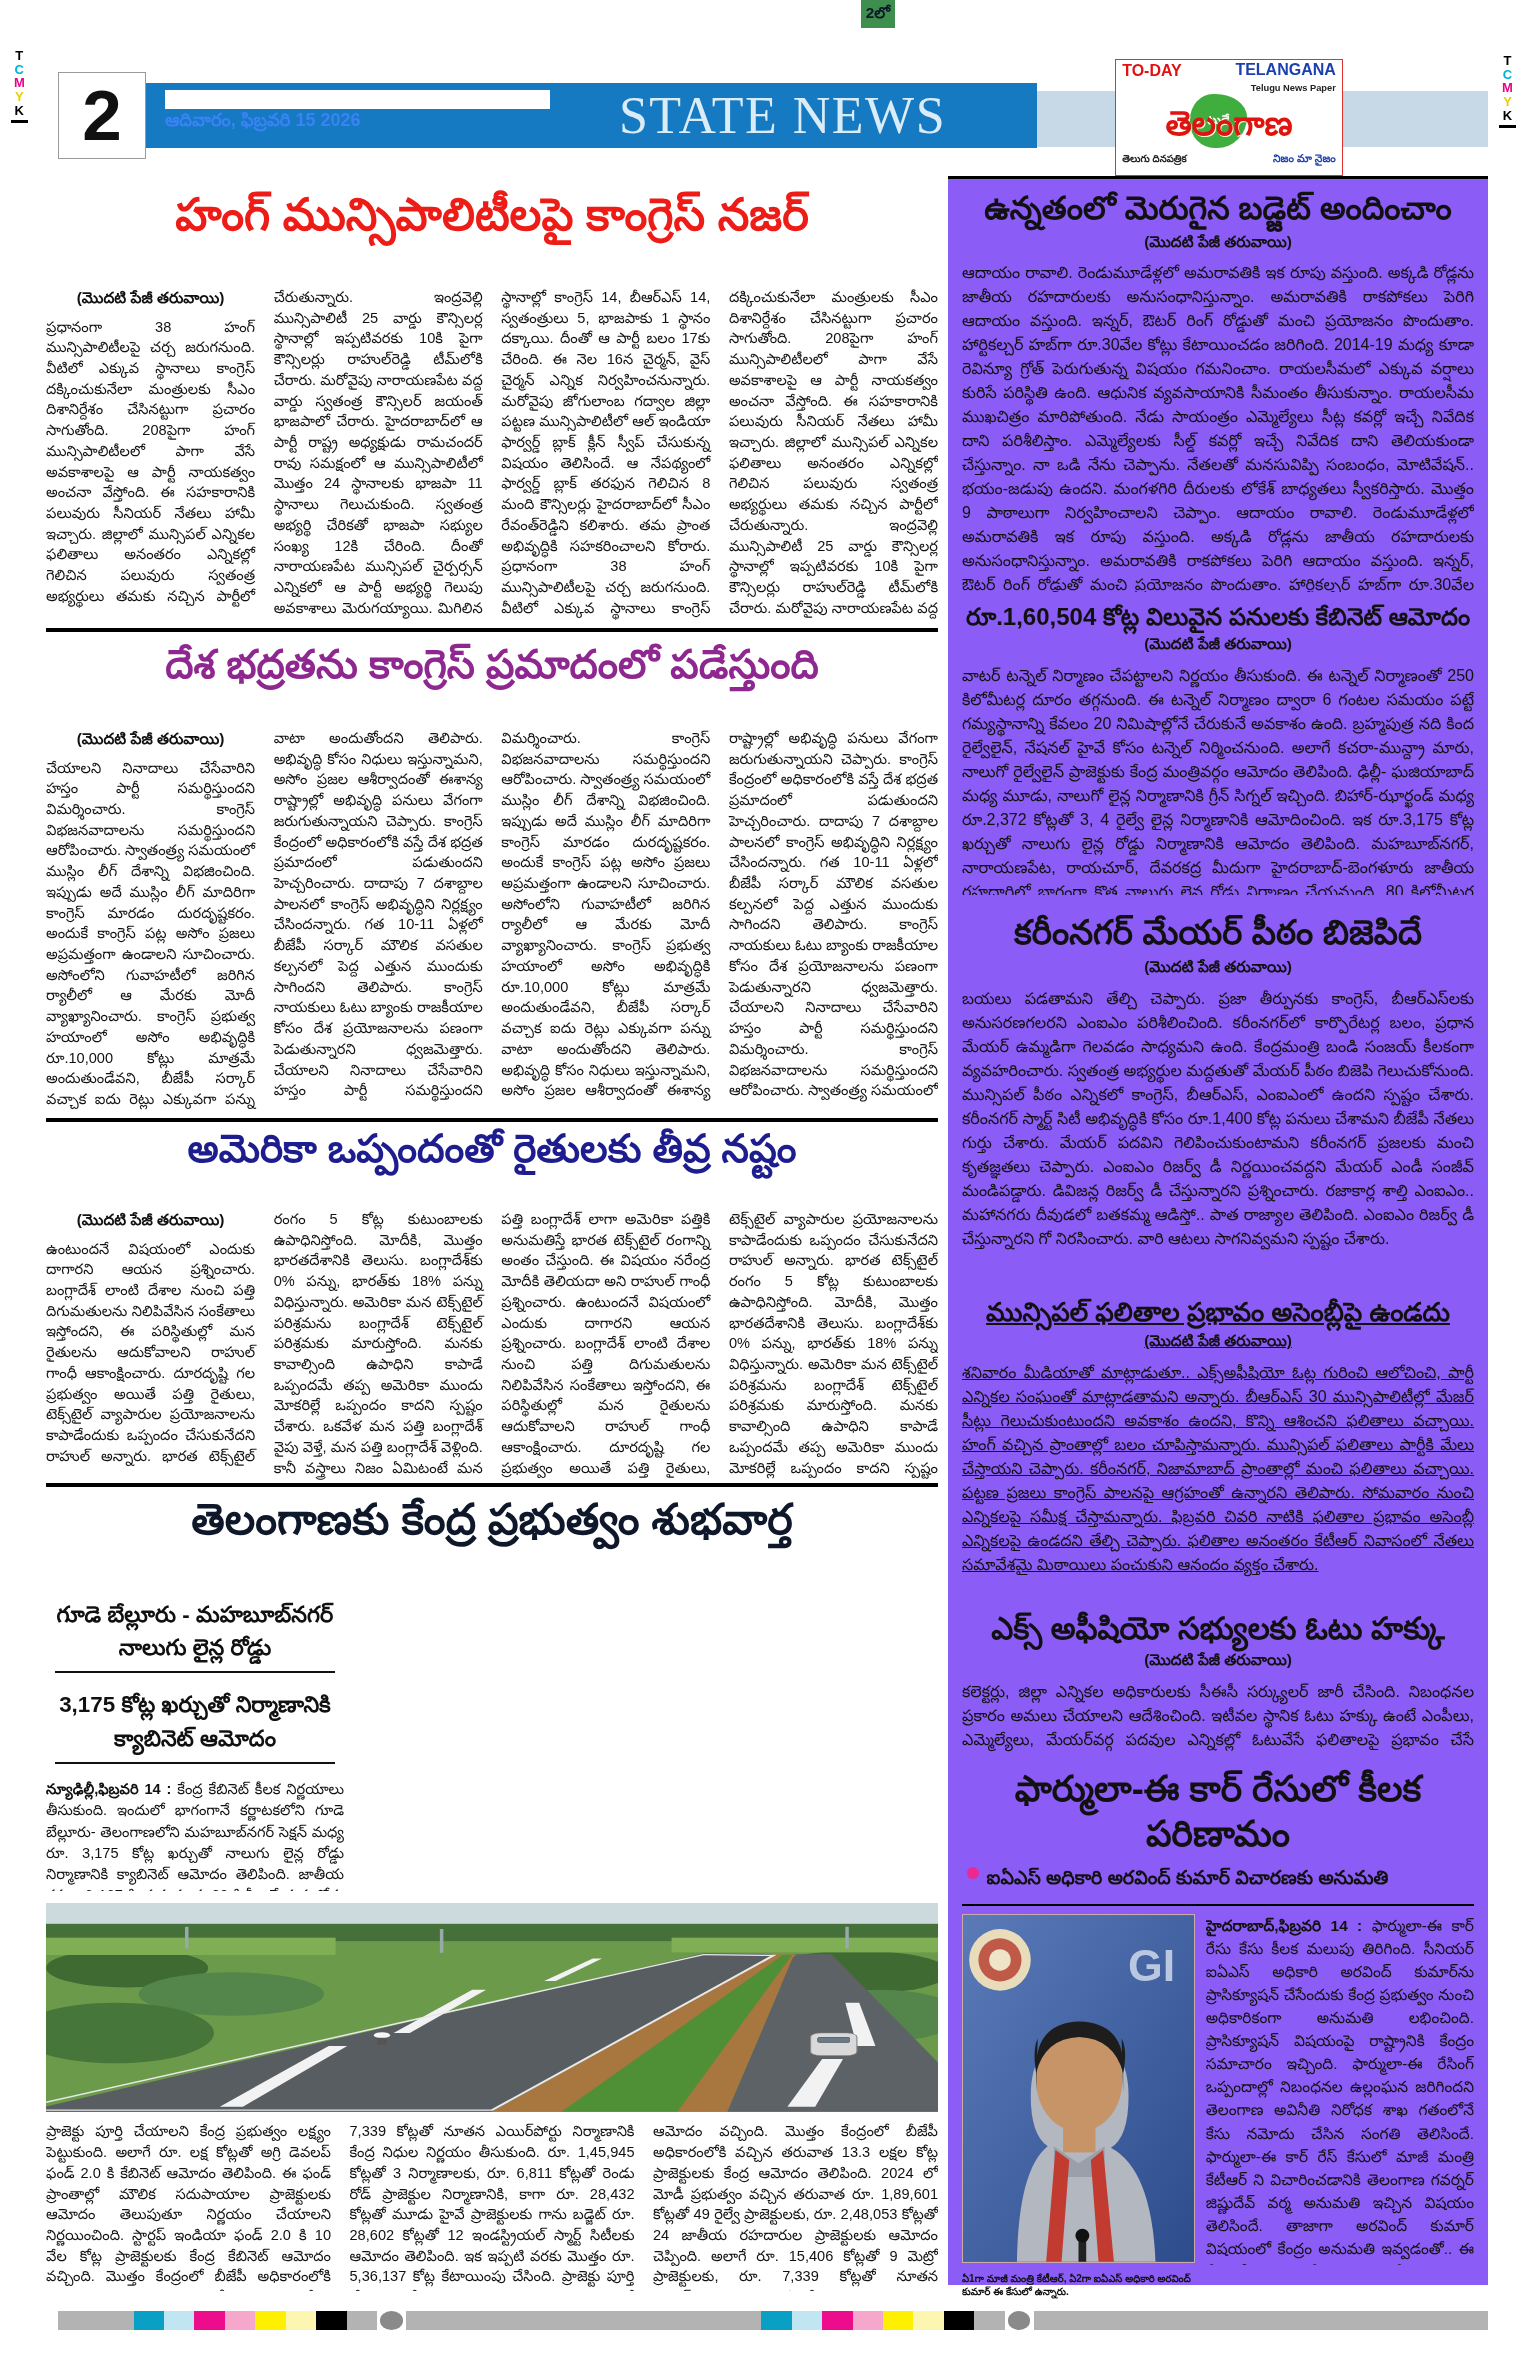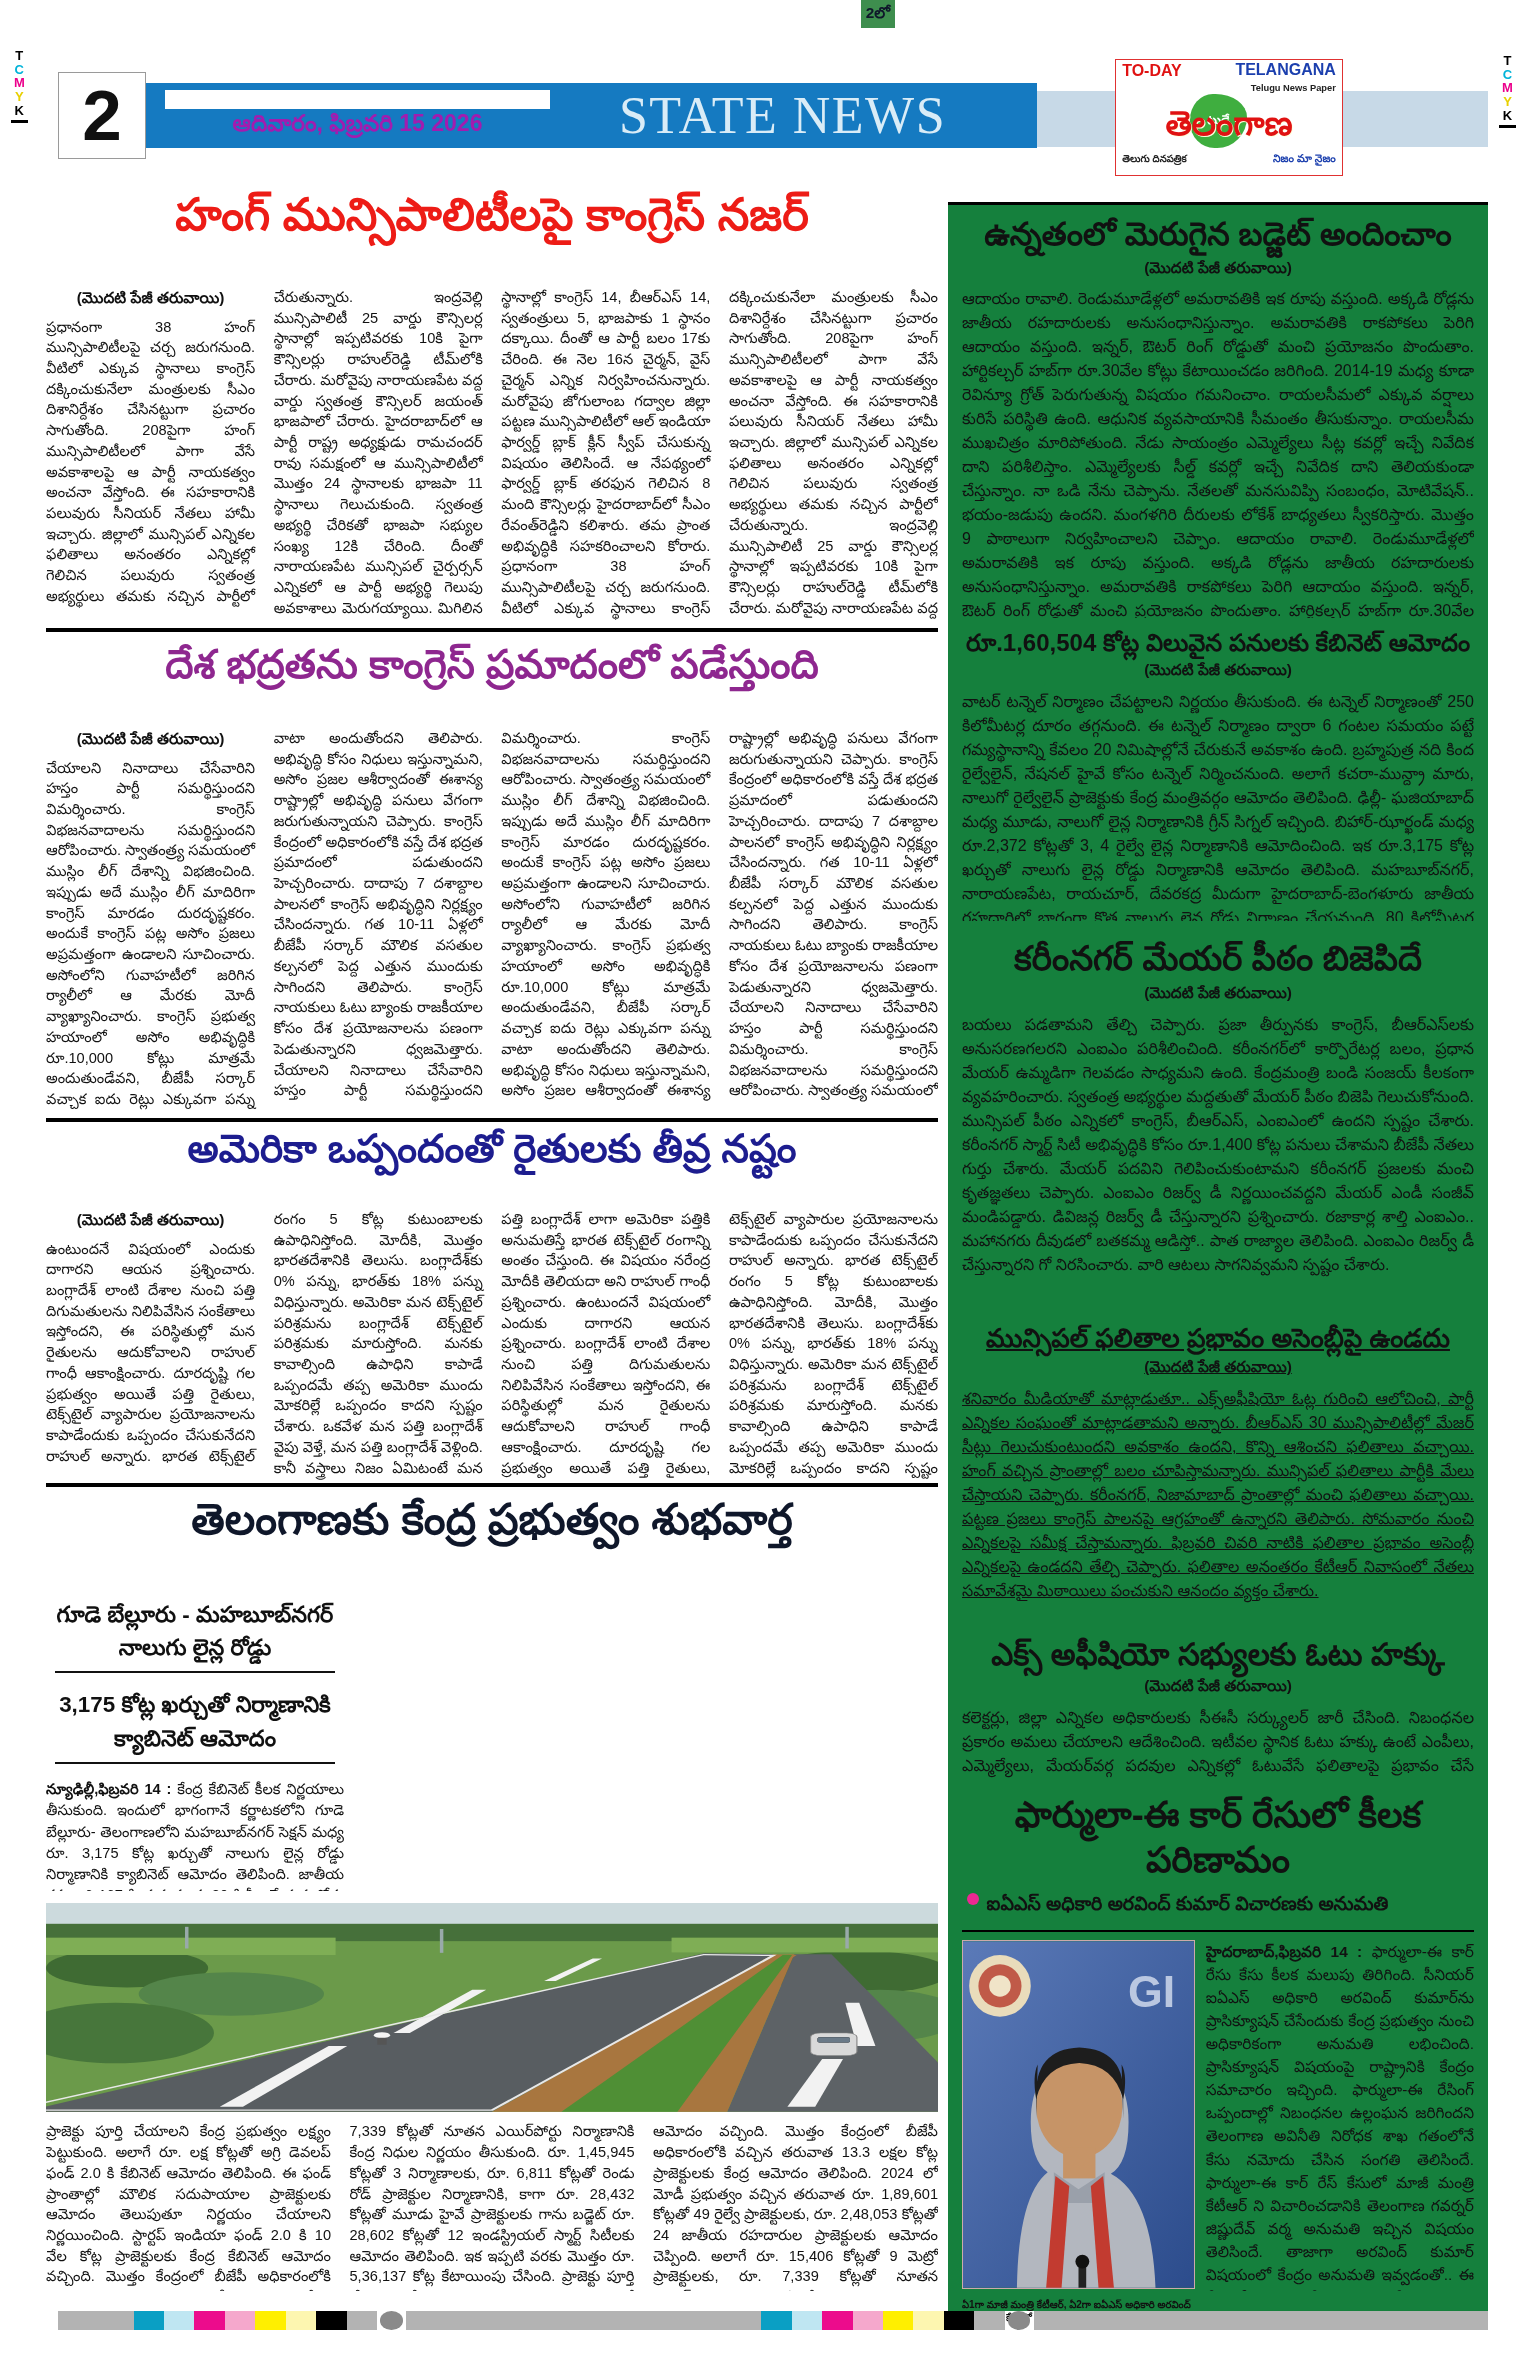--- a/index.html
+++ b/index.html
@@ -14,22 +14,22 @@
   .regmark span:nth-child(2){color:#00b3d9;}
   .regmark span:nth-child(3){color:#ec008c;}
   .regmark span:nth-child(4){color:#e8d000;}
   .regmark span:nth-child(5){color:#000;}
   .regmark .tick{width:17px;height:2.3px;background:#000;margin-top:3.1px;}
   
   .num-box{position:absolute;left:58px;top:72px;width:86px;height:85px;background:#fff;border:1.5px solid #9a9a9a;
            display:flex;align-items:center;justify-content:center;font-size:71px;font-weight:bold;z-index:3;}
   .bar-blue{position:absolute;left:144px;top:83px;width:893px;height:65px;background:#157ac1;z-index:1;}
   .bar-white-strip{position:absolute;left:165px;top:90px;width:385px;height:19px;background:#ffffff;z-index:2;}
-  .bar-date{position:absolute;left:165px;top:110px;width:385px;text-align:center;color:#a21caf;
-            font-size:23px;font-weight:bold;z-index:2;}
+  .bar-date{position:absolute;left:165px;top:110px;width:385px;text-align:left;color:#3b82f6;
+            font-size:18px;font-weight:bold;z-index:2;}
   .statenews{position:absolute;left:532px;top:83px;width:501px;height:65px;line-height:65px;text-align:center;
              font-family:"Liberation Serif","DejaVu Serif",serif;font-size:52px;color:#d9ecf7;letter-spacing:1.5px;z-index:2;}
   .bar-light{position:absolute;left:1037px;top:91px;width:451px;height:56px;background:#c7d9e7;z-index:1;}
   .logo{position:absolute;left:1115px;top:59px;width:228px;height:117px;background:#fff;border:1.5px solid #e03131;
         z-index:4;box-sizing:border-box;padding:2.3px 6.2px;}
   .logo-row1{display:flex;justify-content:space-between;align-items:flex-start;}
   .logo-today{color:#e01212;font-weight:900;font-size:16px;}
   .logo-tg{color:#1b3fae;font-weight:900;font-size:16px;text-align:right;line-height:1;}
   .logo-sub{color:#222;font-weight:bold;font-size:9.3px;text-align:right;}
   .logo-mid{position:relative;height:56px;}
@@ -60,21 +60,21 @@
   .a4-wrap{top:1593px;height:698px;display:flex;gap:12.3px;overflow:hidden;}
   .a4-left{width:298px;flex:0 0 298px;display:flex;flex-direction:column;overflow:hidden;}
   .subhead{text-align:center;font-weight:bold;font-size:22.4px;line-height:1.5;color:#111;
            border-bottom:2.3px solid #111;padding-bottom:6.2px;margin:4.6px 9.3px 10.8px 9.3px;}
   .a4-colbody{font-size:14.6px;line-height:1.45;text-align:justify;overflow:hidden;flex:1;margin-top:4.6px;}
   .a4-right{flex:1;display:flex;flex-direction:column;overflow:hidden;}
   .road-photo{width:100%;height:372px;display:block;}
   .a4-botbody{margin-top:9.3px;height:302px;}
   .dl{font-weight:bold;}
   
-  .rpanel{position:absolute;left:948px;top:202px;width:540px;height:2109px;background:#15803d;
+  .rpanel{position:absolute;left:948px;top:176px;width:540px;height:2109px;background:#8b5cf6;
           border-top:3.9px solid #000;box-sizing:border-box;}
   .r-art{position:absolute;left:0;width:100%;box-sizing:border-box;padding:0 14px;}
   .r-head{text-align:center;font-weight:900;color:#111;line-height:1.15;}
   .r-body{font-size:16px;line-height:1.5;text-align:justify;overflow:hidden;margin-top:4.6px;}
   .bullet-row{display:flex;gap:7.7px;font-weight:900;font-size:19px;margin-top:10.8px;padding-left:4.6px;}
   .dot{width:12.3px;height:12.3px;border-radius:50%;background:#ec2892;flex:0 0 12.3px;}
   .f-divider{height:2.3px;background:#000;margin:10.8px 0 7.7px 0;}
   .f-flex{display:flex;gap:10.8px;}
   .f-photo{flex:0 0 231px;display:flex;flex-direction:column;}
   .f-photo svg{width:231px;height:347px;display:block;border:0.8px solid #caa;}

